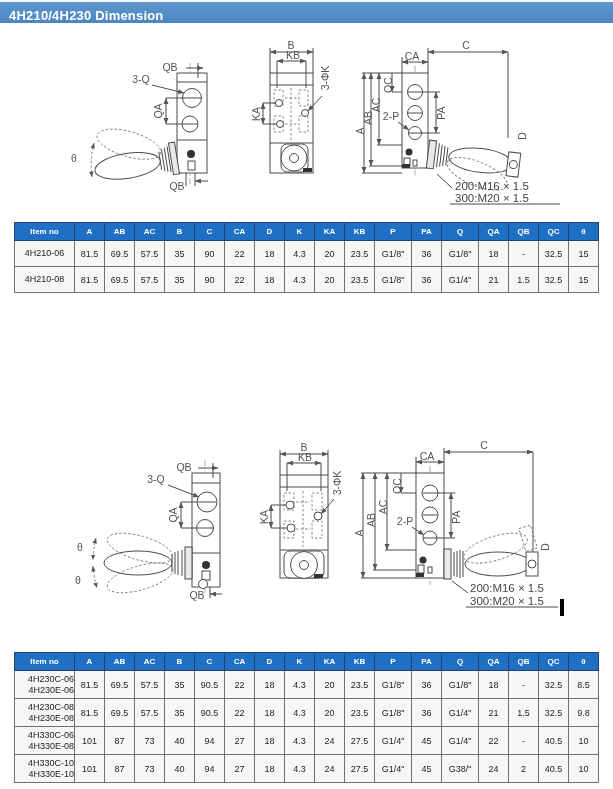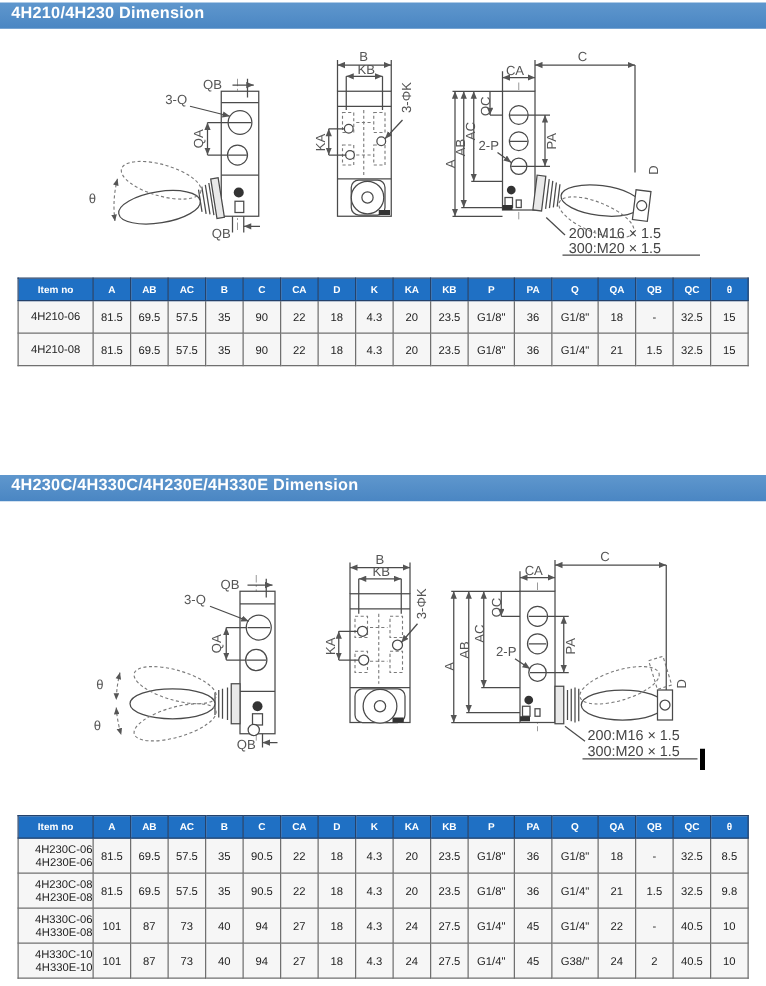--- a/index.html
+++ b/index.html
@@ -1,20 +1,20 @@
 <!DOCTYPE html>
 <html><head>
 <meta charset="utf-8">
 <style>
   html,body{margin:0;padding:0;background:#fff;}
   .page{position:relative;width:613px;height:789px;background:#fff;overflow:hidden;
         font-family:"Liberation Sans",sans-serif;}
   .banner{position:absolute;left:0;width:613px;height:21px;
           background:linear-gradient(180deg,#5f97cd 0%,#4a86c3 100%);
-          color:#fff;font-weight:bold;font-size:13px;display:flex;align-items:flex-start;
+          color:#fff;font-weight:bold;font-size:13px;display:flex;align-items:flex-end;
           padding-left:9px;box-sizing:border-box;letter-spacing:.2px;}
   .dim-table{border-collapse:collapse;table-layout:fixed;width:585px;
              font-family:"Liberation Sans",sans-serif;border:1px solid #2b2b2b;}
   .dim-table th{background:#1f70c4;color:#fff;font-size:8px;font-weight:bold;
                 padding:4px 0;border:1px solid #24426b;}
   .dim-table td{background:#f6f6f6;color:#1d1d1d;font-size:9px;text-align:center;
                 border:1px solid #707070;padding:7px 0;}
   .dim-table th:first-child{width:59px;}
   .dim-table th:nth-child(12),.dim-table th:nth-child(14){width:36px;}
   #table2 td{padding:3px 0;}
@@ -249,23 +249,20 @@
             <td>G1/4"</td>
             <td>21</td>
             <td>1.5</td>
             <td>32.5</td>
             <td>15</td>
           </tr>
         </tbody>
       </table>
   </div>
 
-  <div class="banner" style="top:380px;">
-    <span>4H230C/4H330C/4H230E/4H330E Dimension</span>
-  </div>
 
   <svg width="613" height="215" viewBox="0 0 613 215" style="top:435px;">
     <defs>
       <marker id="ae2" markerWidth="8" markerHeight="6" refX="6" refY="2.5" orient="auto">
         <path d="M0,0 L6,2.5 L0,5 z" fill="#555"></path>
         </marker>
       <marker id="as2" markerWidth="8" markerHeight="6" refX="0" refY="2.5" orient="auto">
         <path d="M6,0 L0,2.5 L6,5 z" fill="#555"></path>
         </marker>
     </defs>

